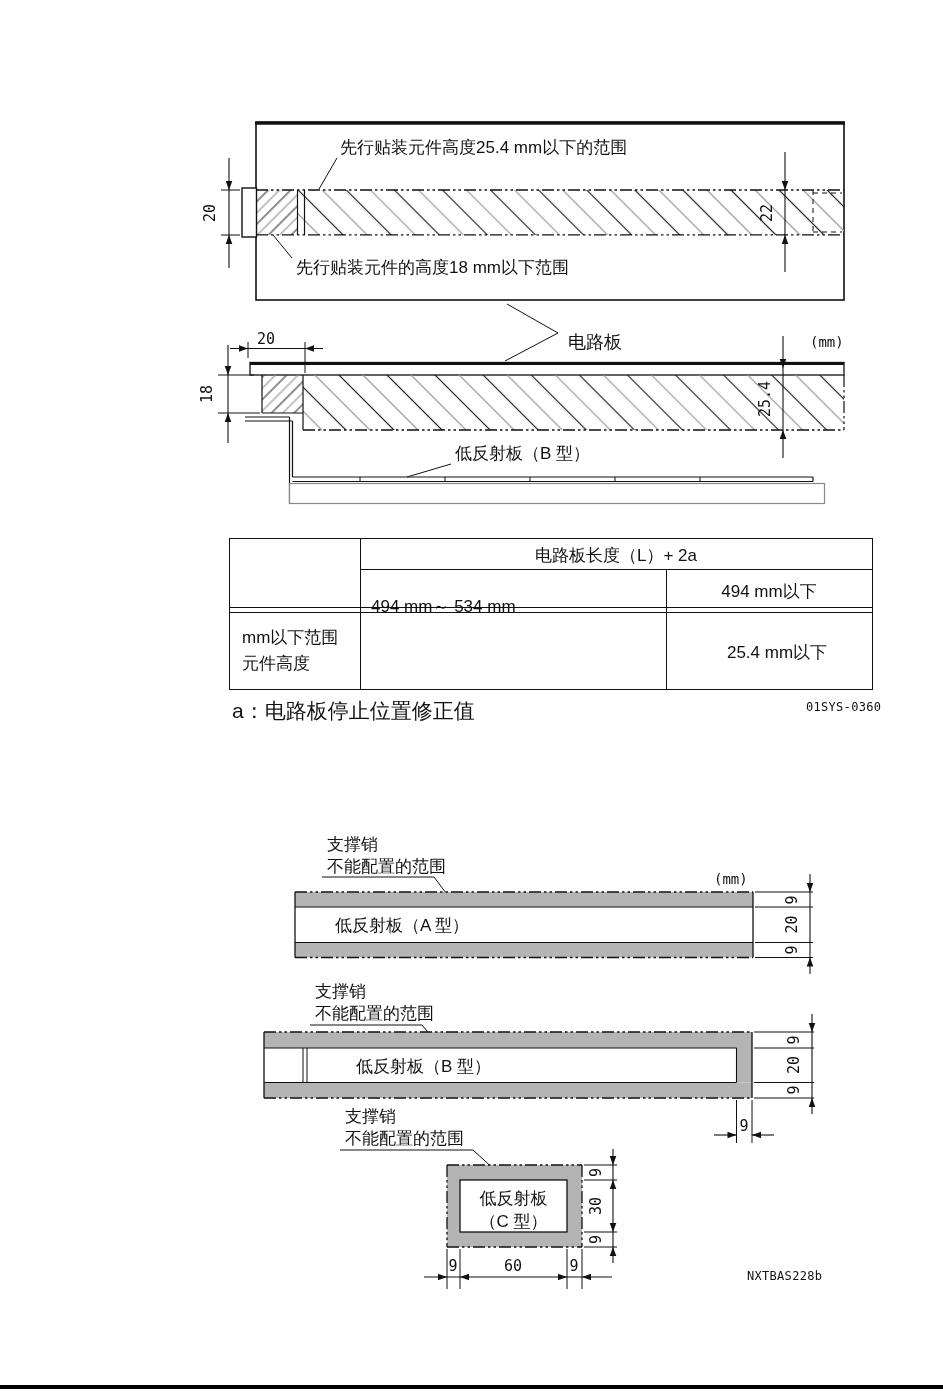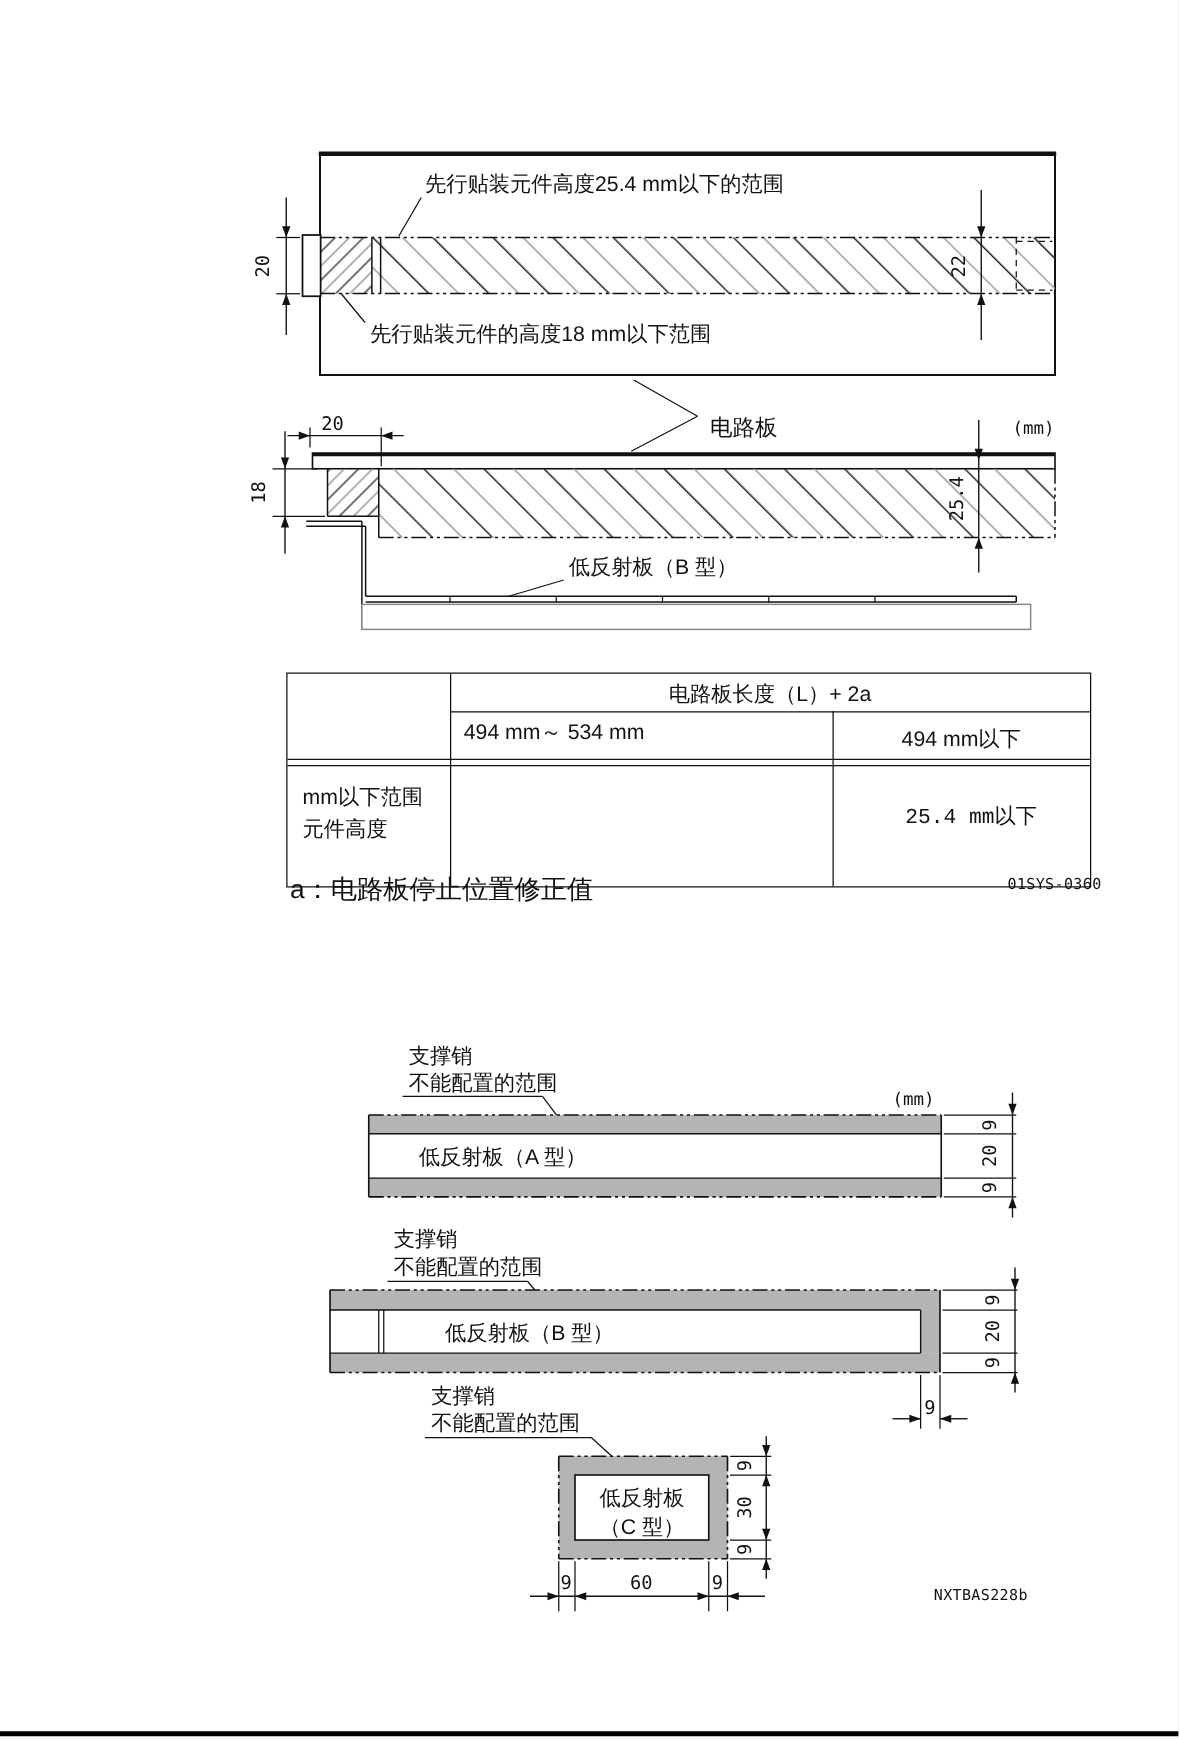--- a/index.html
+++ b/index.html
@@ -6,21 +6,21 @@
   .page{position:relative;width:943px;height:1391px;background:#ffffff;overflow:hidden;
         font-family:"Liberation Sans",sans-serif;color:#111;}
   .diagram-layer{position:absolute;left:0;top:0;}
   svg text{font-family:"Liberation Sans",sans-serif;fill:#111;}
   svg text.dim{font-family:"DejaVu Sans Mono",monospace;font-size:15px;}
   svg text.lbl{font-size:17px;}
   svg text.lbl-lg{font-size:18px;}
   svg text.unit{font-family:"DejaVu Sans Mono",monospace;font-size:14px;}
   .abs{position:absolute;}
   
-  .spec-table{position:absolute;left:229px;top:538px;width:644px;height:172px;
+  .spec-table{position:absolute;left:229px;top:538px;width:644px;height:152px;
               border:1.6px solid #111;box-sizing:border-box;}
   .spec-table .vline,.spec-table .hline{position:absolute;background:#111;}
   .spec-table .vline{width:1.2px;}
   .spec-table .hline{height:1.2px;}
   .tcell{position:absolute;font-size:17px;white-space:nowrap;}
   .center{text-align:center;}
   .code{font-family:"DejaVu Sans Mono",monospace;font-size:12px;letter-spacing:.3px;}
   .footnote{font-size:21px;white-space:nowrap;}
   .bottom-rule{position:absolute;left:0;top:1385px;width:943px;height:4px;background:#000;}
 </style>
@@ -274,30 +274,30 @@
 </svg>
 
 <div class="spec-table">
   <div class="vline" style="left:130px;top:0;height:100%;"></div>
   <div class="vline" style="left:436px;top:30px;height:calc(100% - 30px);"></div>
   <div class="hline" style="top:30px;left:130px;width:calc(100% - 130px);"></div>
   <div class="hline" style="top:68px;left:0;width:100%;"></div>
   <div class="hline" style="top:73px;left:0;width:100%;"></div>
 
   <div class="tcell center" style="top:5px;left:130px;right:0;">电路板长度（L）+ 2a</div>
-  <div class="tcell" style="top:35px;left:141px;text-align:center;">494 mm～ 534 mm</div>
+  <div class="tcell" style="top:56px;left:141px;text-align:center;">494 mm～ 534 mm</div>
   <div class="tcell center" style="top:41px;left:436px;right:0;">494 mm以下</div>
 
   <div class="tcell" style="top:86px;left:12px;line-height:26px;">
     <div>mm以下范围</div>
     <div>元件高度</div>
   </div>
   <div class="tcell" style="top:84px;left:141px;line-height:30px;">
   </div>
-  <div class="tcell center" style="top:102px;left:452px;right:0;font-family:Liberation Mono, monospace;">25.4 mm以下</div>
+  <div class="tcell center" style="top:102px;left:452px;right:0;">25.4 mm以下</div>
 </div>
 
 <div class="abs footnote" style="left:232px;top:697px;">a：电路板停止位置修正值</div>
 <div class="abs code" style="left:806px;top:700px;">01SYS-0360</div>
 <div class="abs code" style="left:747px;top:1269px;">NXTBAS228b</div>
 
 <div class="bottom-rule"></div>
 
 </div>
 

